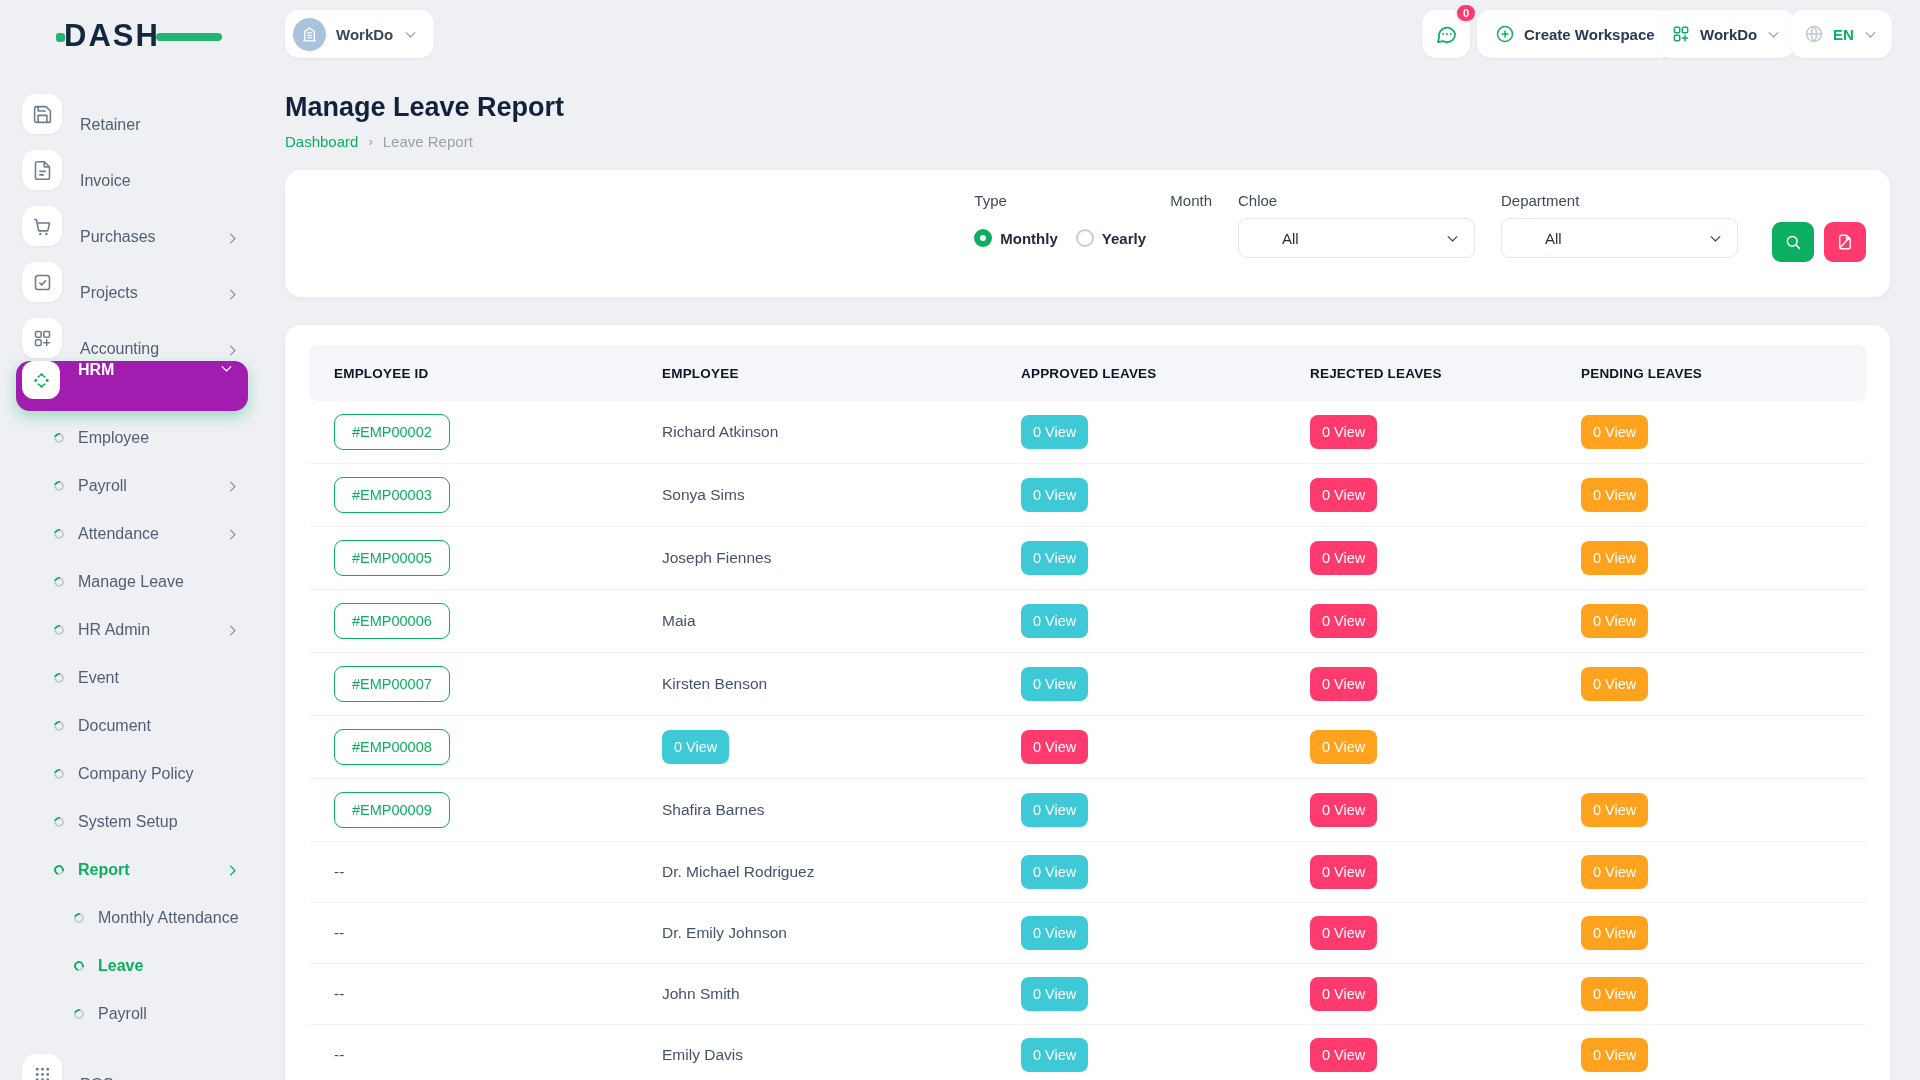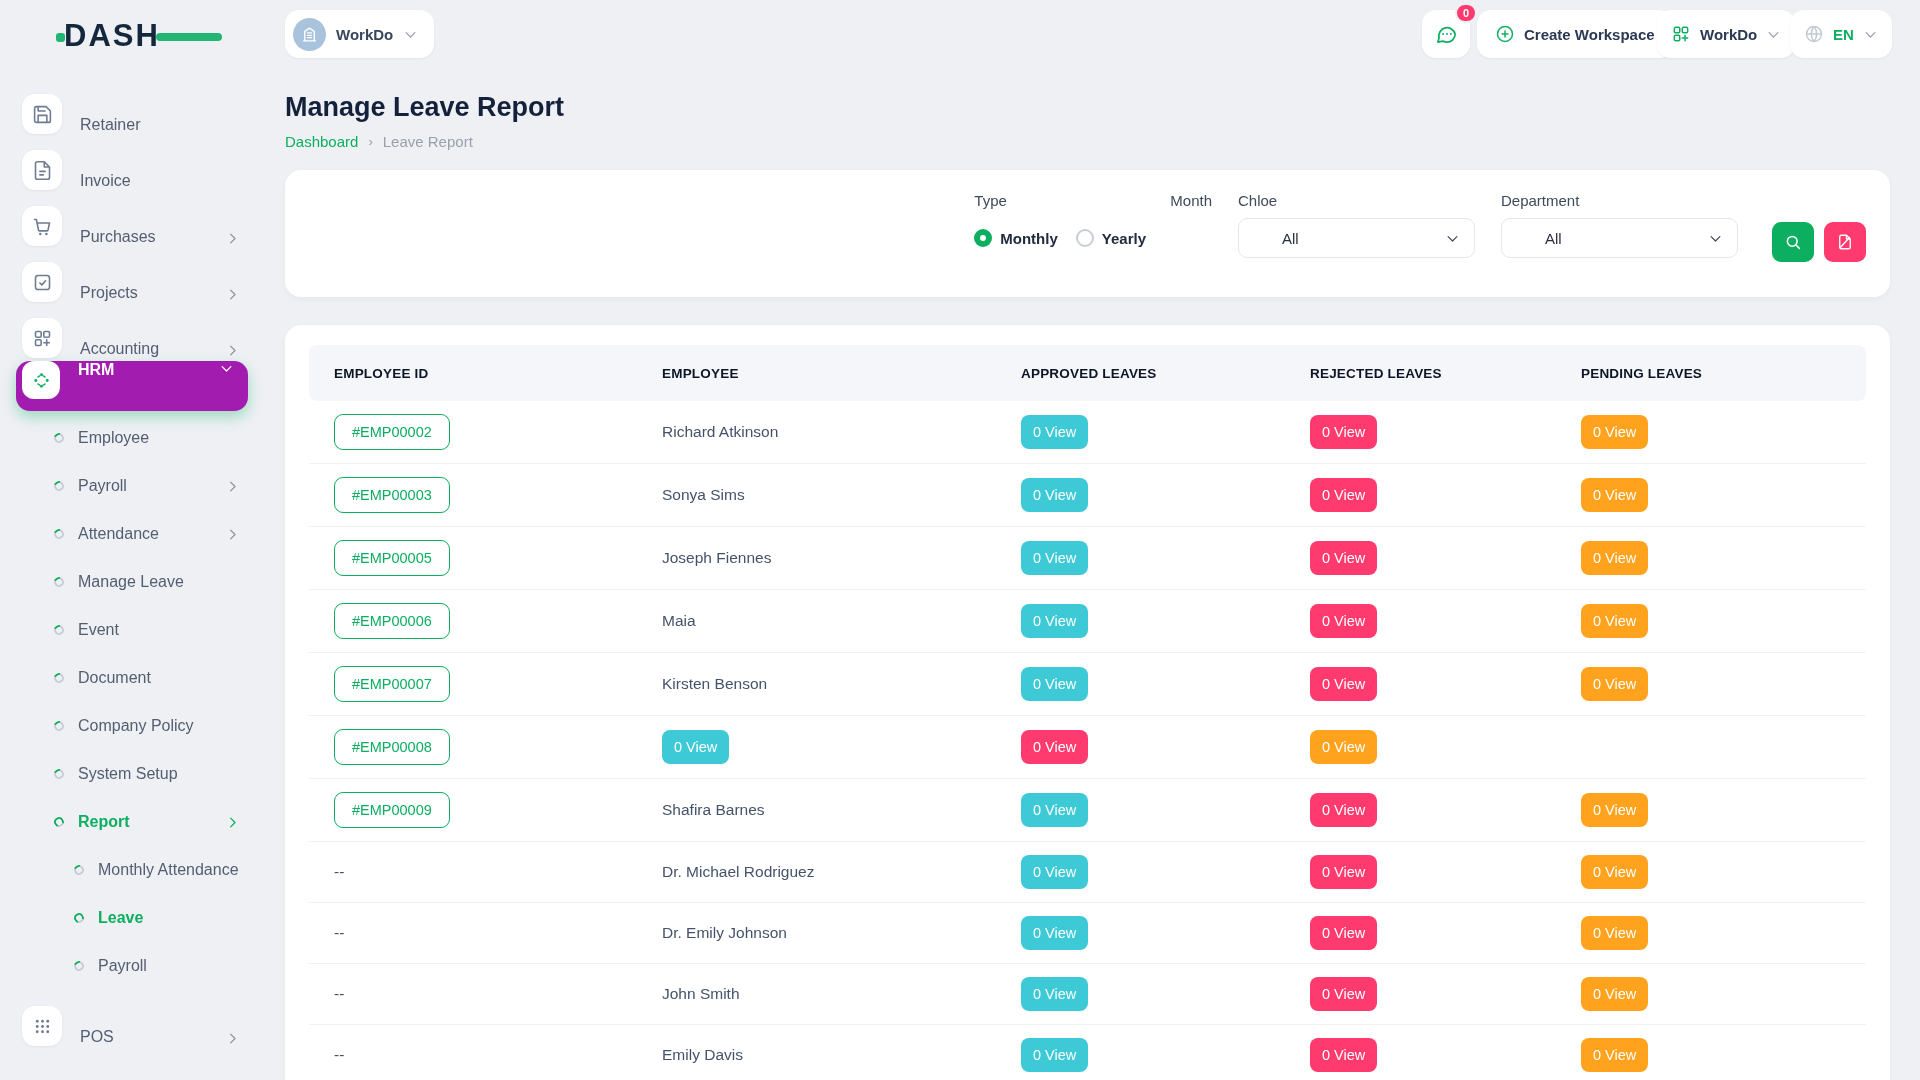--- a/index.html
+++ b/index.html
@@ -368,20 +368,29 @@
           <use href="#i-chevron-right"></use>
         </svg>
       </span>
     </div>
     <div class="side-sub lv1">
       <span class="bullet"></span>
       <span class="lbl">Manage Leave</span>
     </div>
     <div class="side-sub lv1">
       <span class="bullet"></span>
+      <span class="lbl">HR Admin</span>
+      <span class="arrow">
+        <svg width="15" height="15">
+          <use href="#i-chevron-right"></use>
+        </svg>
+      </span>
+    </div>
+    <div class="side-sub lv1">
+      <span class="bullet"></span>
       <span class="lbl">Event</span>
     </div>
     <div class="side-sub lv1">
       <span class="bullet"></span>
       <span class="lbl">Document</span>
     </div>
     <div class="side-sub lv1">
       <span class="bullet"></span>
       <span class="lbl">Company Policy</span>
     </div>

